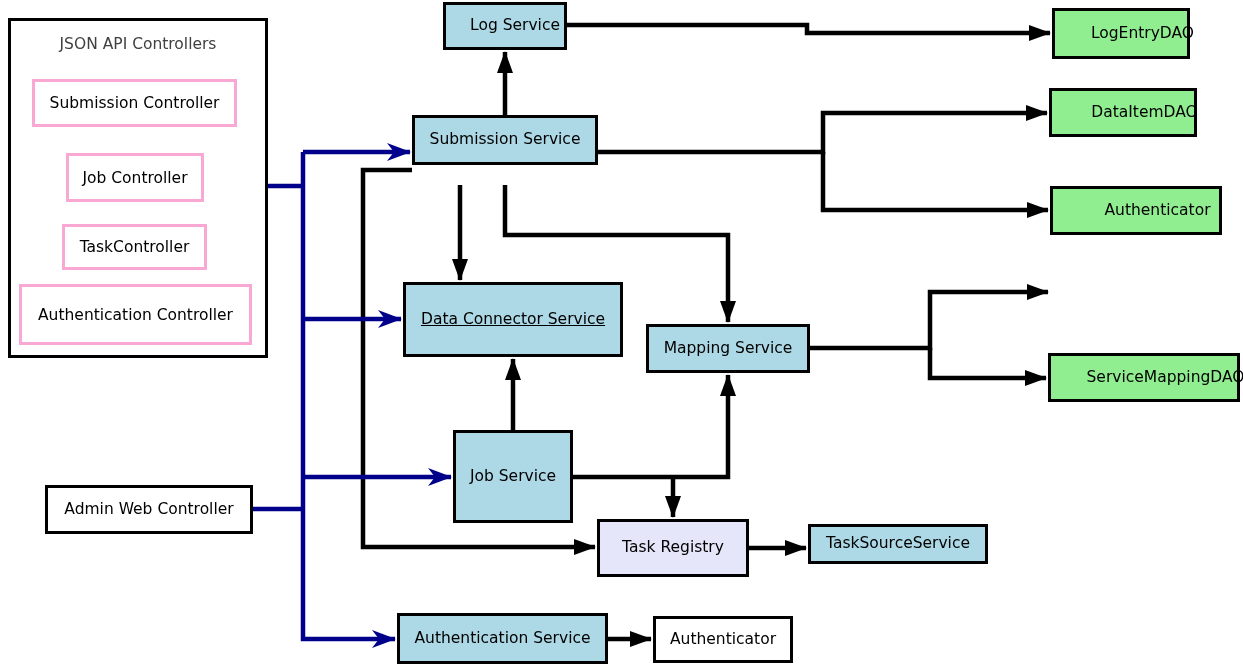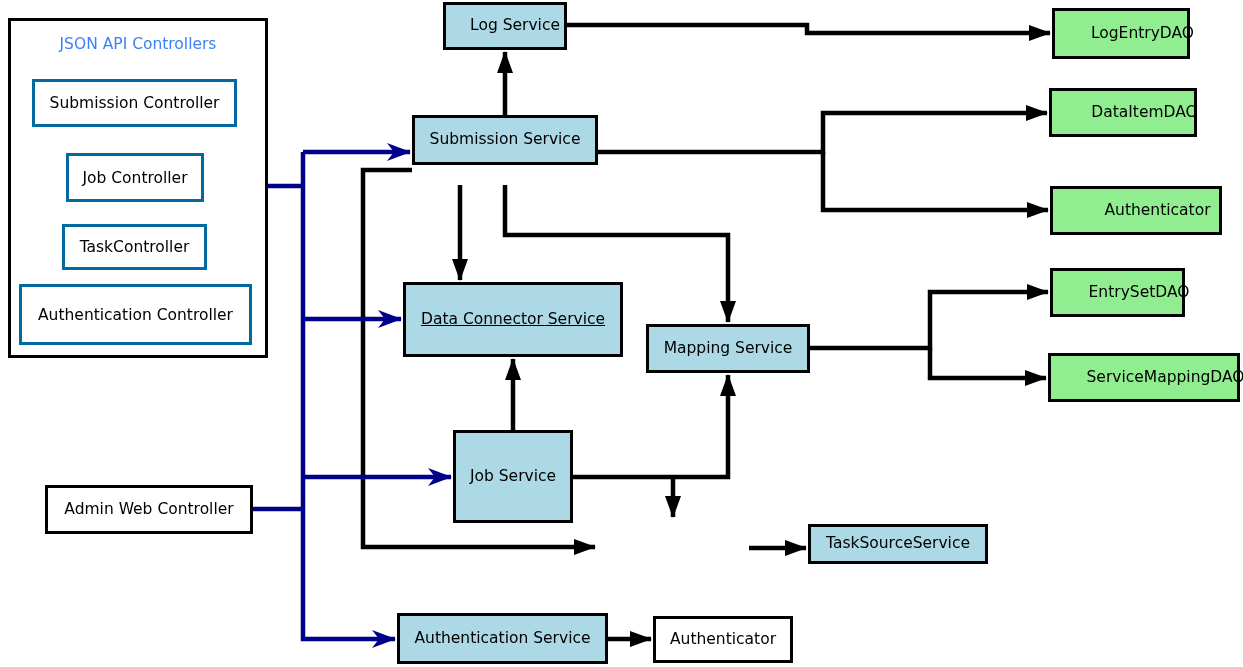--- a/index.html
+++ b/index.html
@@ -39,26 +39,26 @@
     border: 3px solid #000000;
     background: #ffffff;
   }
   .group-title {
     position: absolute;
     top: 14px;
     left: 0;
     width: 100%;
     text-align: center;
     font-size: 15.5px;
-    color: #3b82f6;
+    color: #404040;
   }
   .inner-node {
     position: absolute;
     box-sizing: border-box;
-    border: 3px solid #0369a1;
+    border: 3px solid #f9a8d4;
     background: #ffffff;
     display: flex;
     align-items: center;
     justify-content: center;
     font-size: 15.5px;
     color: #000000;
     white-space: nowrap;
   }
 </style>
 </head>
@@ -111,23 +111,23 @@
     <div class="inner-node" style="left:51px; top:203px; width:145px; height:46px;">TaskController</div>
   </div>
 
   <div class="node plain" style="left:45px; top:485px; width:208px; height:49px;">Admin Web Controller</div>
 
   <div class="node service" style="left:443px; top:2px; width:124px; height:48px;padding-left:20px;">Log Service</div>
   <div class="node service" style="left:412px; top:115px; width:186px; height:50px;">Submission Service</div>
   <div class="node service" style="left:403px; top:282px; width:220px; height:75px;text-decoration:underline;">Data Connector Service</div>
   <div class="node service" style="left:646px; top:324px; width:164px; height:49px;">Mapping Service</div>
   <div class="node service" style="left:453px; top:430px; width:120px; height:93px;">Job Service</div>
+  <div class="node registry" style="left:597px; top:519px; width:152px; height:58px;">Task Registry</div>
   <div class="node service" style="left:808px; top:524px; width:180px; height:40px;">TaskSourceService</div>
   <div class="node service" style="left:397px; top:613px; width:211px; height:51px;">Authentication Service</div>
   <div class="node plain" style="left:653px; top:616px; width:140px; height:47px;">Authenticator</div>
 
   <div class="node dao" style="left:1052px; top:8px; width:138px; height:51px;">LogEntryDAO</div>
   <div class="node dao" style="left:1049px; top:88px; width:148px; height:49px;">DataItemDAO</div>
   <div class="node dao" style="left:1050px; top:186px; width:172px; height:49px;">Authenticator</div>
-  <div class="node dao" style="left:1050px; top:268px; width:135px; height:49px;">EntrySetDAO</div>
   <div class="node dao" style="left:1048px; top:353px; width:192px; height:49px;">ServiceMappingDAO</div>
 
 </div>
 
 </body></html>

